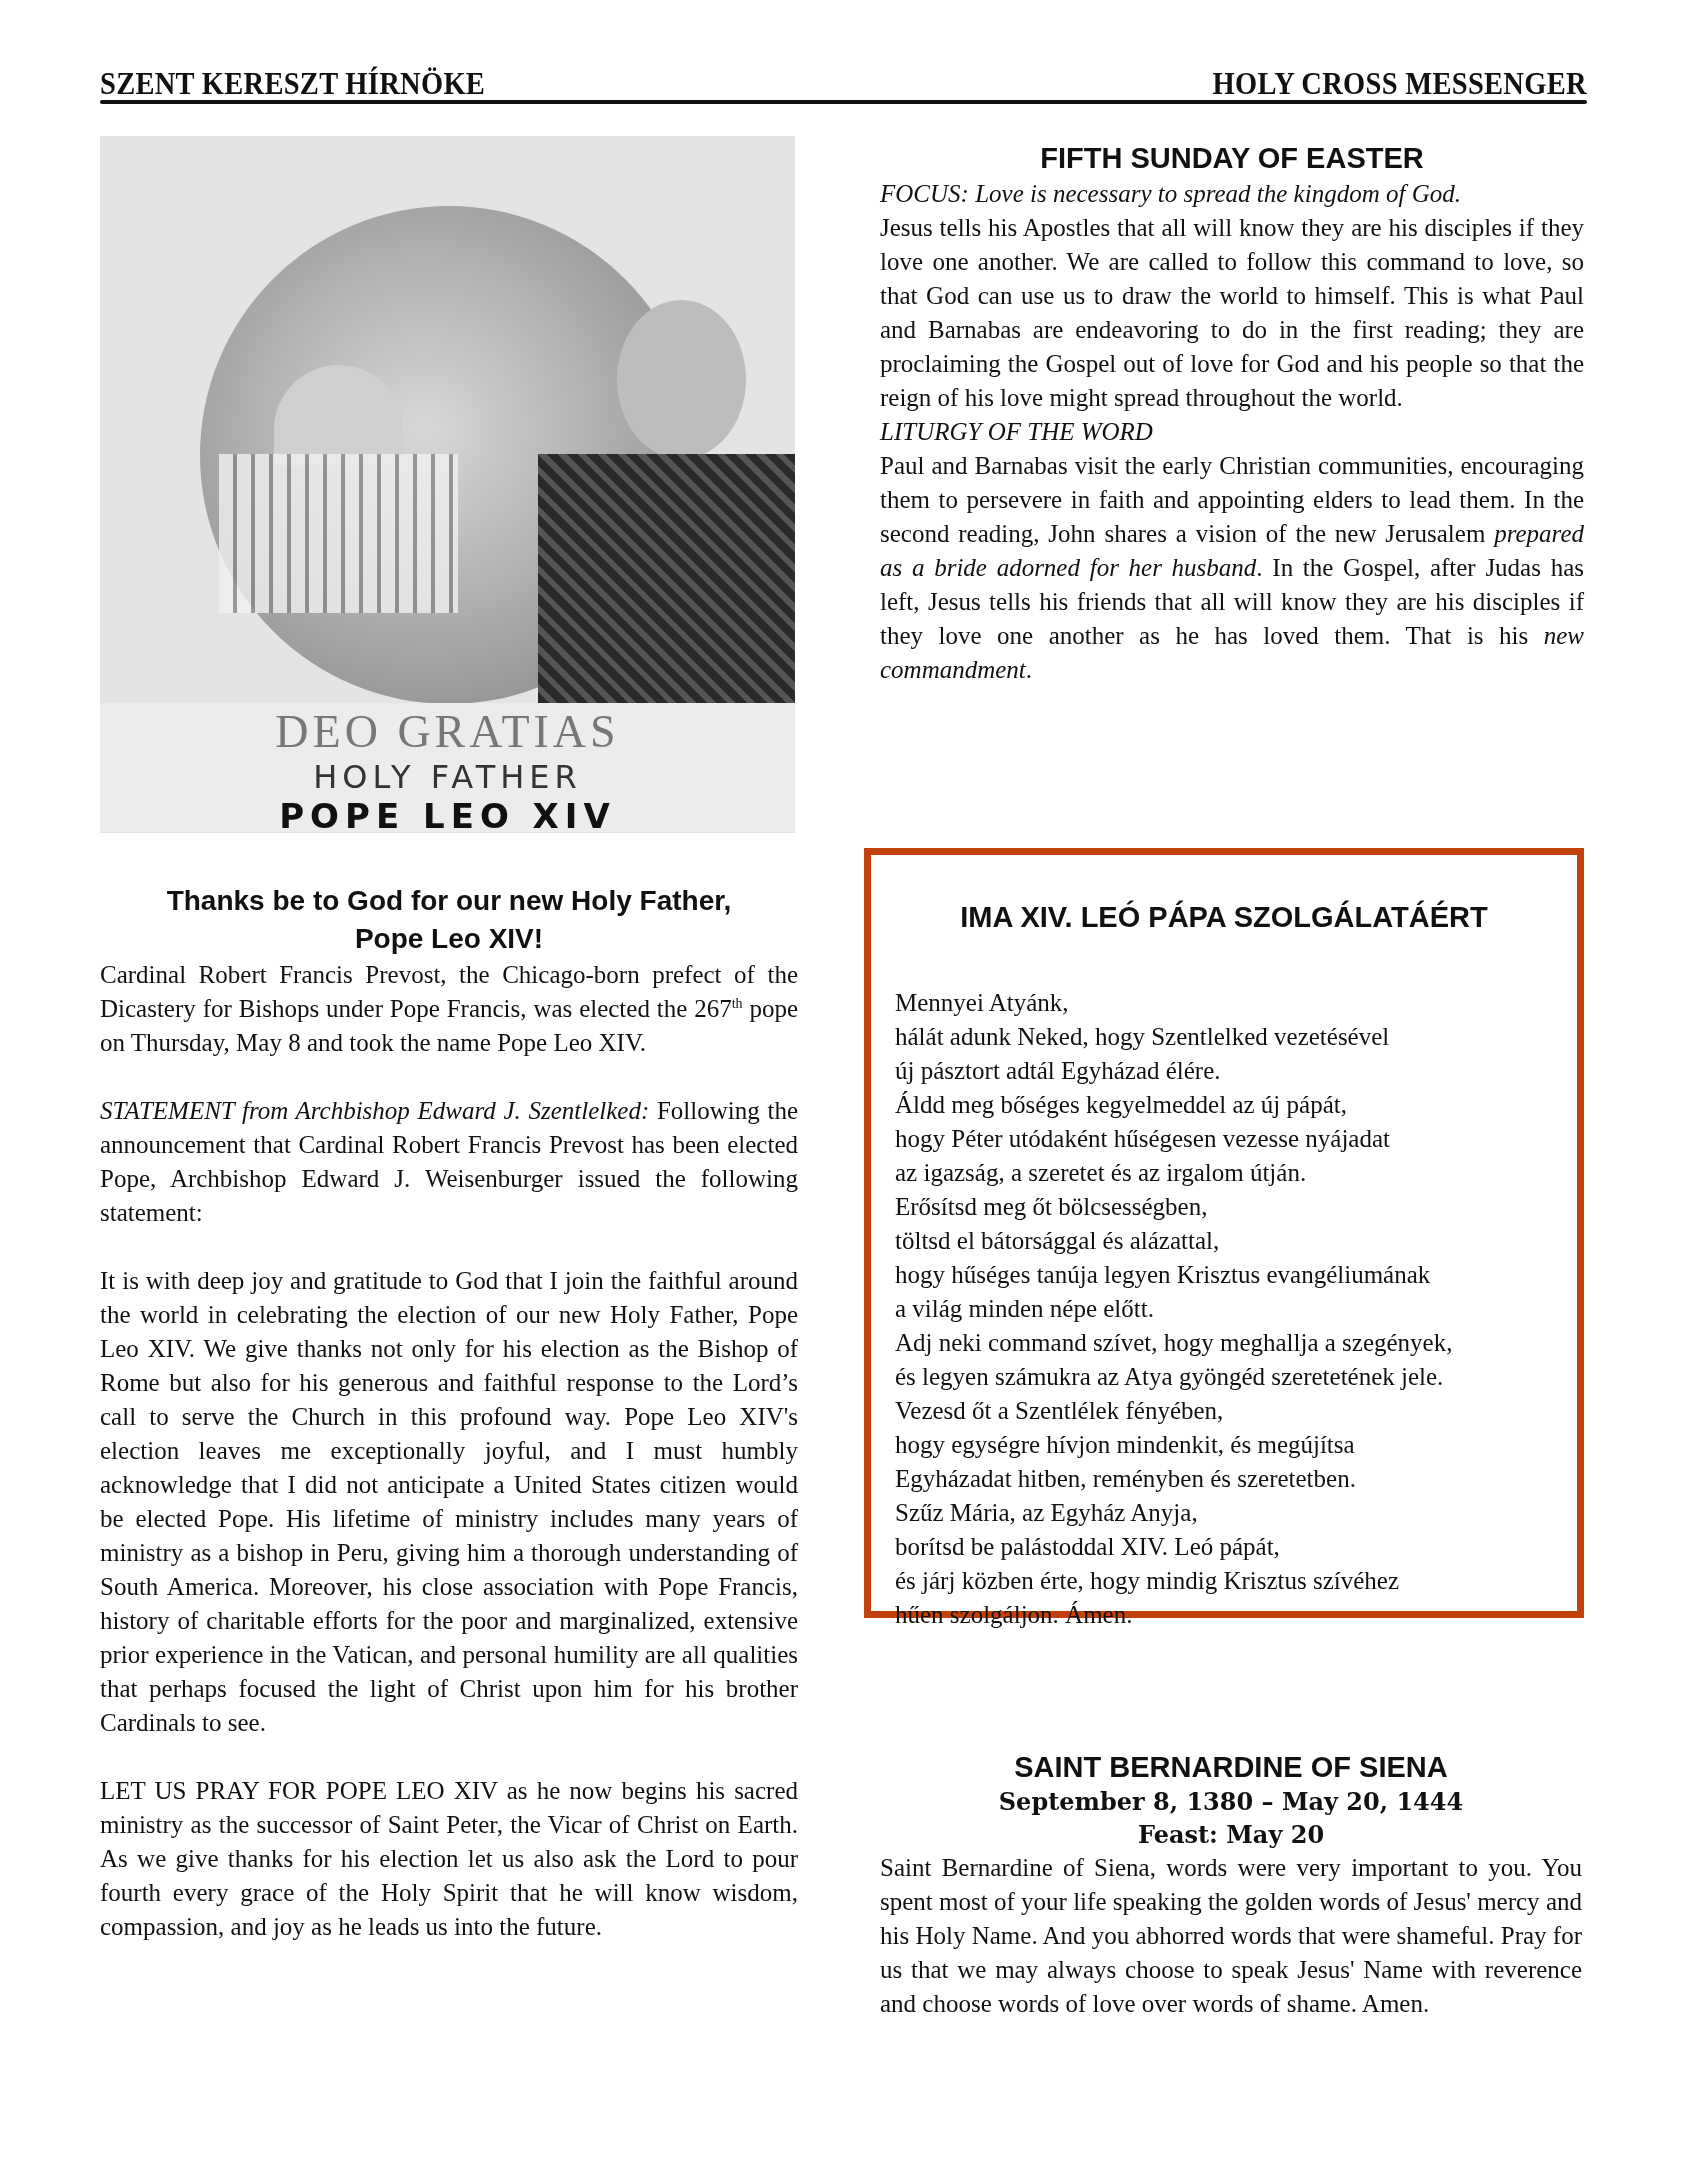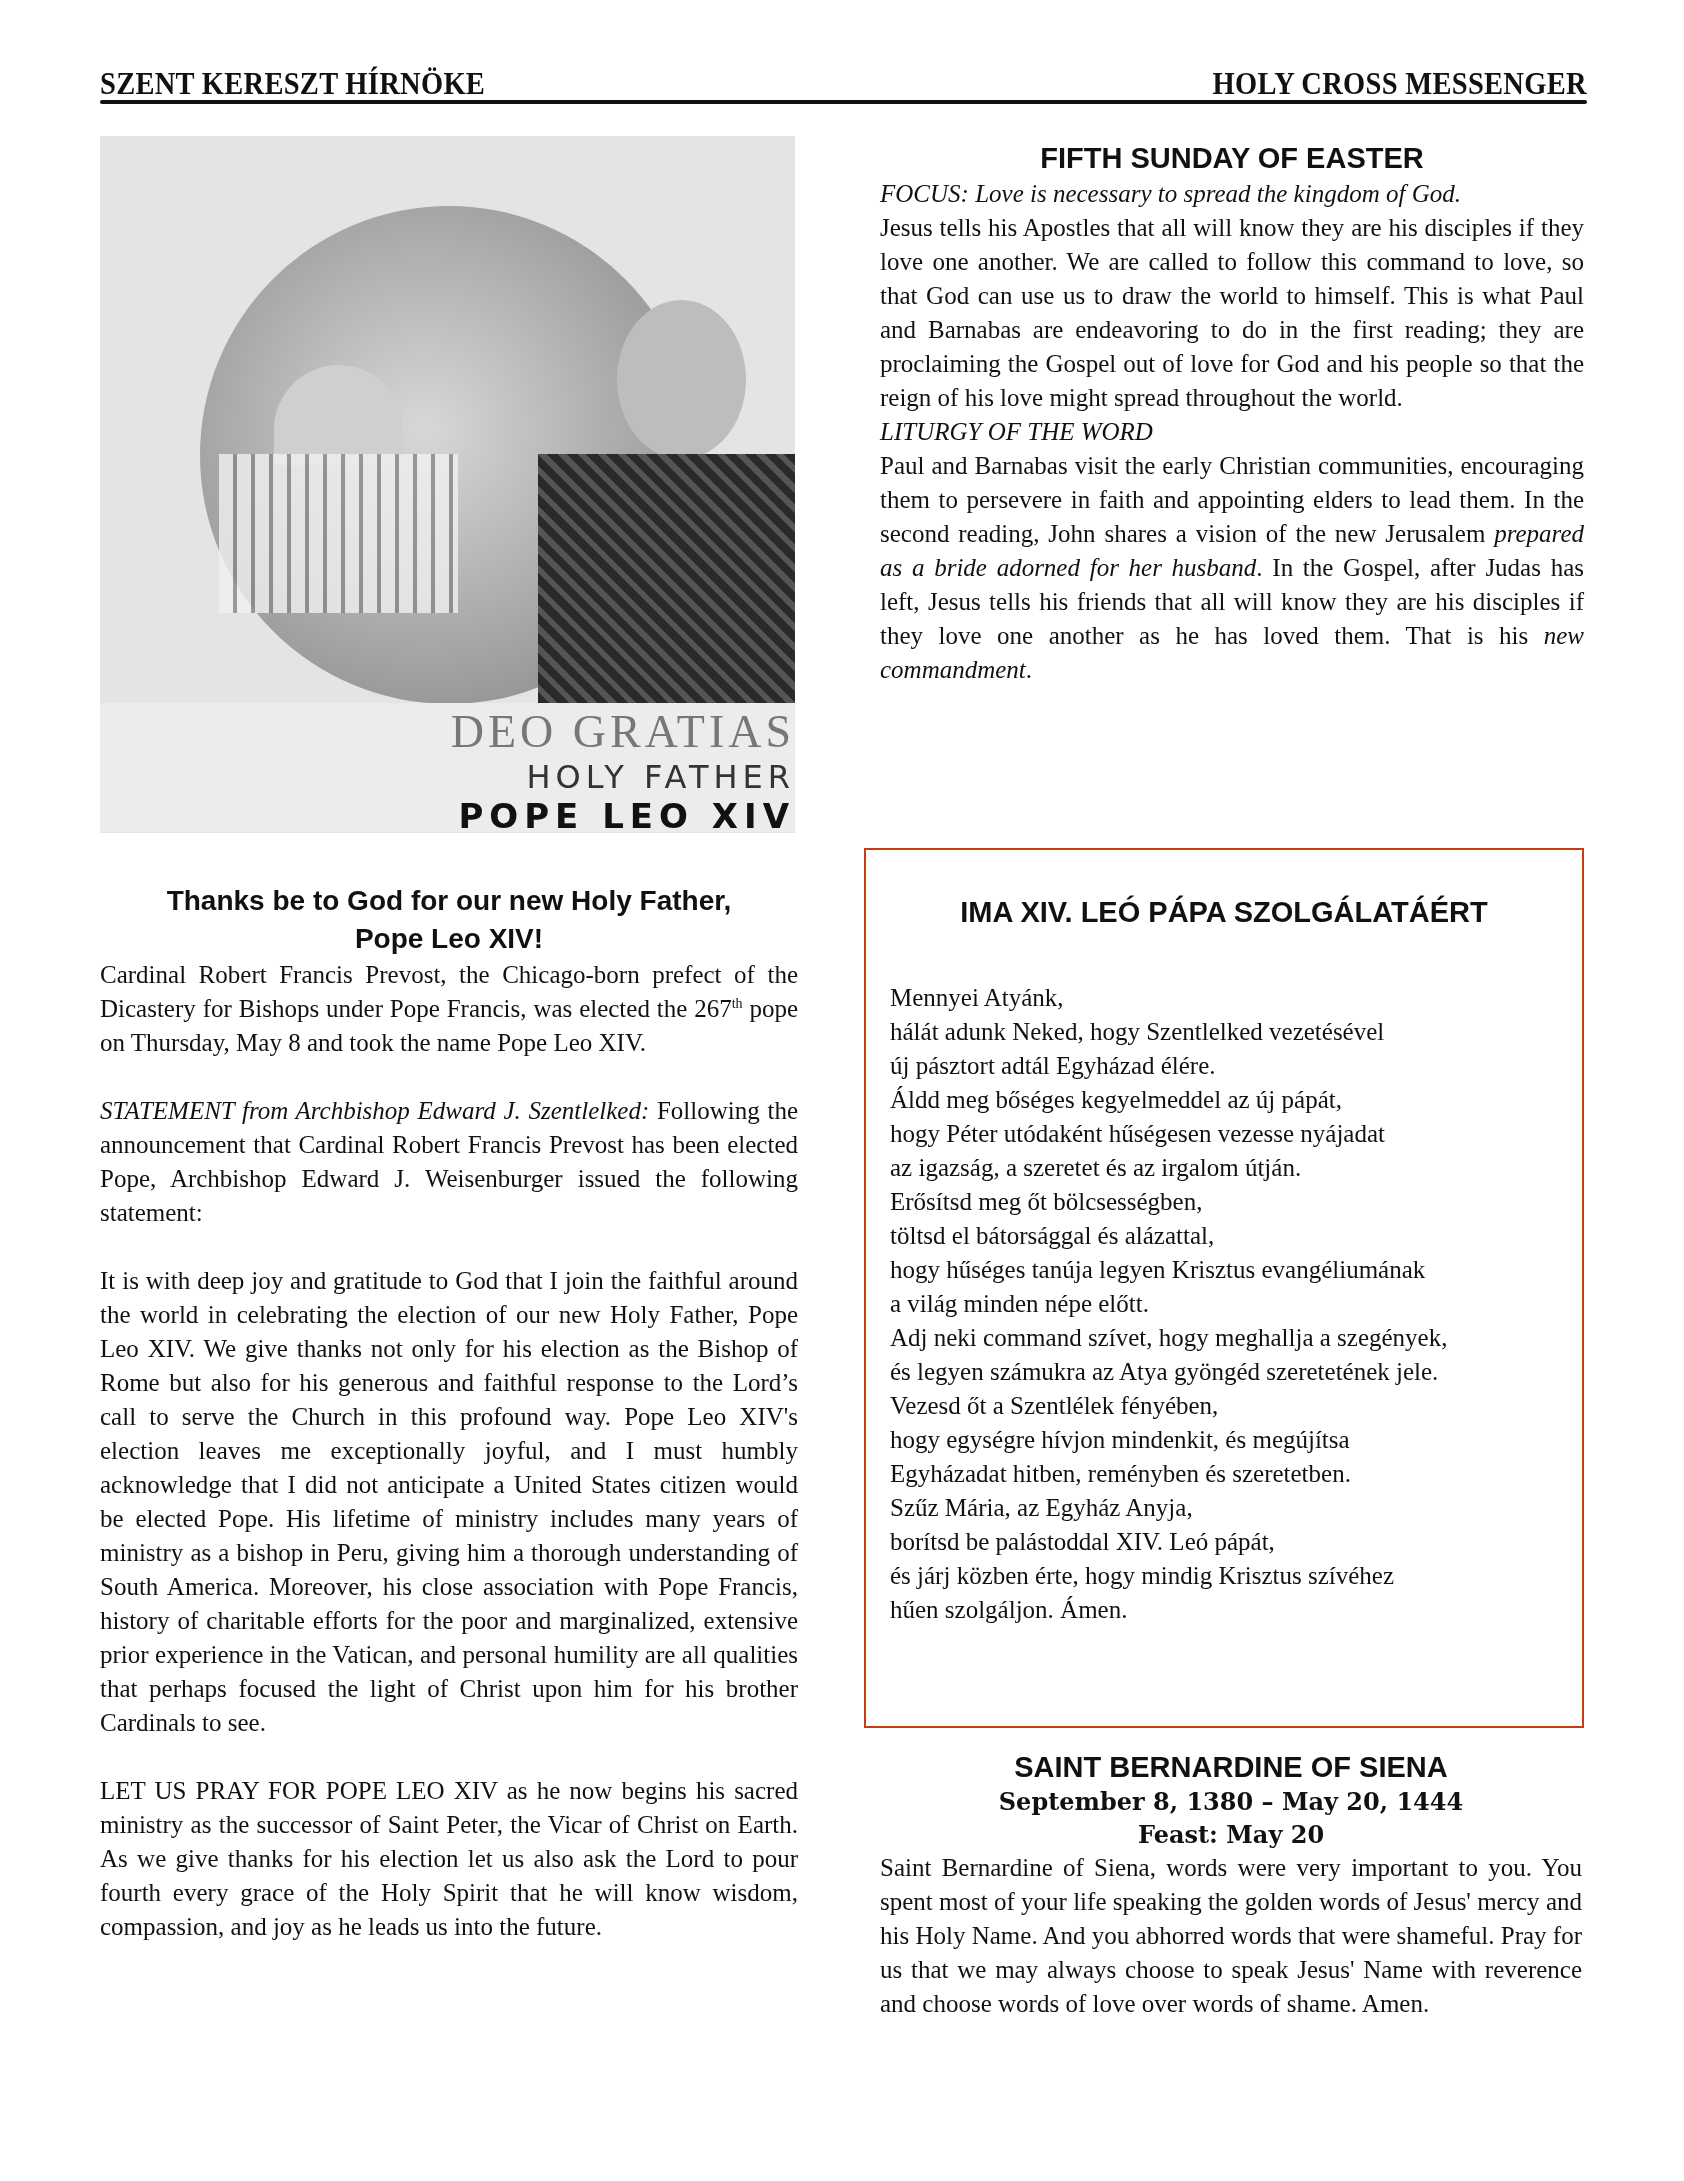--- a/index.html
+++ b/index.html
@@ -19,38 +19,38 @@
       border-radius: 50%; background: radial-gradient(circle at 45% 45%, #d8d8d8, #9a9a9a 70%, #7a7a7a); }
     .photo-basilica { position: absolute; left: 119px; top: 318px; width: 239px; height: 159px;
       background: repeating-linear-gradient(90deg, #f0f0f0 0 14px, #888 14px 18px); opacity: 0.8; }
     .photo-dome { position: absolute; left: 174px; top: 229px; width: 129px; height: 100px;
       border-radius: 65px 65px 0 0; background: #cfcfcf; }
     .photo-person { position: absolute; left: 438px; top: 318px; width: 259px; height: 249px;
       background: repeating-linear-gradient(45deg, #2a2a2a 0 8px, #555 8px 14px); }
     .photo-head { position: absolute; left: 517px; top: 164px; width: 129px; height: 159px;
       border-radius: 50%; background: #bdbdbd; }
     .photo-caption { position: absolute; left: 0; top: 567px; width: 100%; height: 129px;
-      background: #ececec; text-align: right; }
+      background: #ececec; text-align: center; }
     .cap1 { font-family: "Liberation Serif", serif; font-size: 46px; color: #777; letter-spacing: 4px; margin-top: 2px; }
     .cap2 { font-family: "DejaVu Sans", sans-serif; font-weight: normal; font-size: 32px; color: #333; letter-spacing: 5px; }
     .cap3 { font-family: "DejaVu Sans", sans-serif; font-weight: bold; font-size: 34px; color: #111; letter-spacing: 6px; }
 
     .body-text { font-size: 25px; line-height: 34px; text-align: justify; }
     .col-left { position: absolute; left: 100px; top: 862px; width: 698px; margin-top: 20px; }
     .col-right { position: absolute; left: 880px; top: 139px; width: 704px; }
 
     .sans-title { font-family: "Liberation Sans", sans-serif; font-weight: bold; text-align: center; }
     .left-title { font-size: 28px; line-height: 38px; }
     .right-title { font-size: 29px; line-height: 38px; }
     p { margin: 0; }
     .gap { margin-top: 34px; }
     .italic { font-style: italic; }
 
-    .prayer-box { position: absolute; left: 864px; top: 848px; width: 720px; height: 880px;
-      border: 2px solid #c2410c; box-sizing: border-box; }
+    .prayer-box { position: absolute; left: 864px; top: 848px; width: 720px; height: 770px;
+      border: 7px solid #c2410c; box-sizing: border-box; }
     .prayer-title { position: absolute; left: 0; top: 46px; width: 100%; font-size: 29px; }
     .prayer-lines { position: absolute; left: 24px; top: 131px; font-size: 25px; line-height: 34px; }
 
     .saint { position: absolute; left: 880px; top: 1749px; width: 702px; }
     .saint-title { font-size: 29px; line-height: 36px; }
     .saint-dates, .saint-feast { font-family: "DejaVu Serif", serif; font-weight: bold; text-align: center;
       font-size: 24px; line-height: 33px; }
     sup { font-size: 14px; vertical-align: super; line-height: 0; }
   </style>
 </head>

